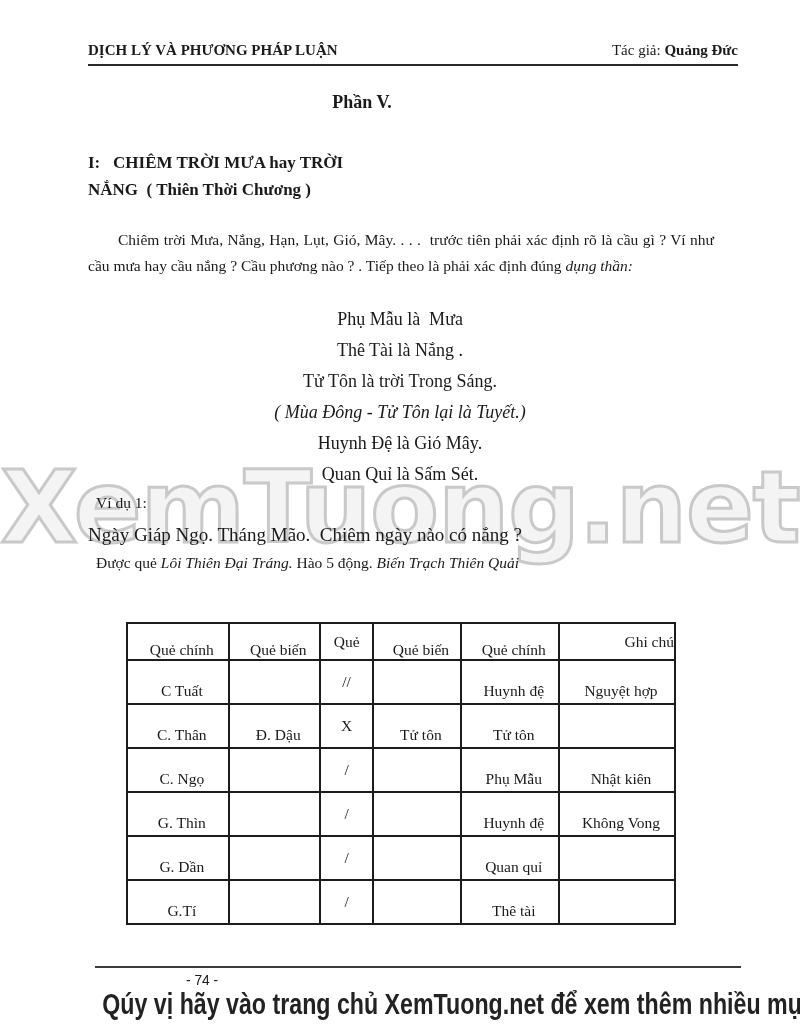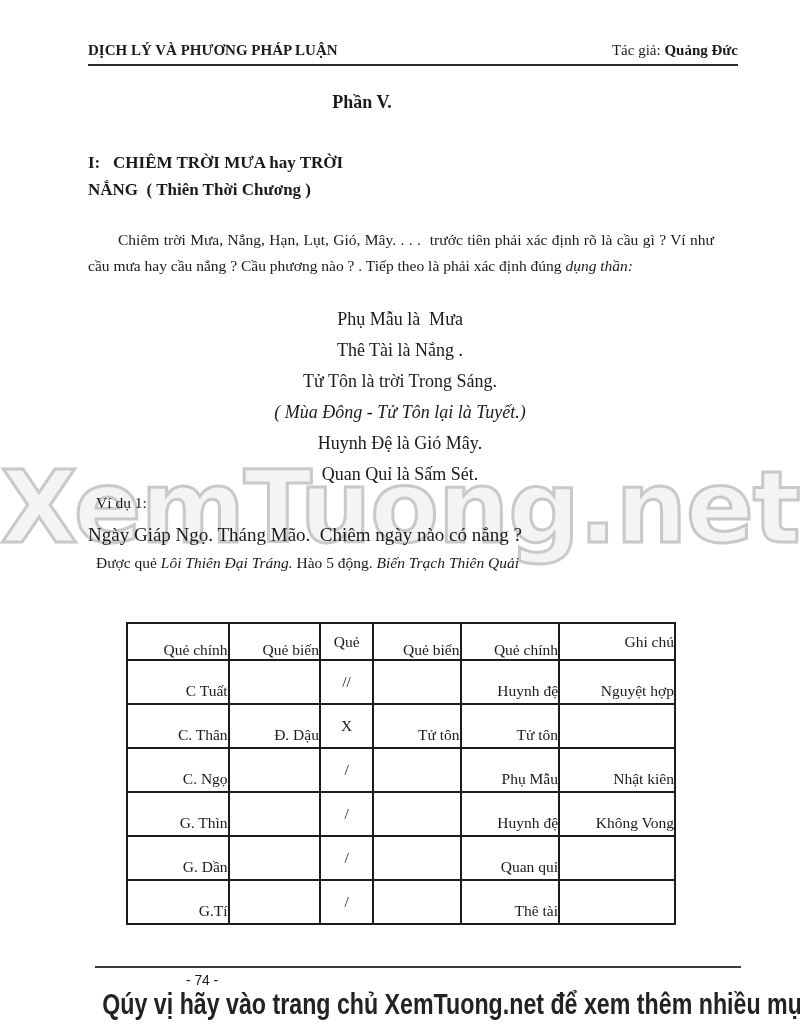--- a/index.html
+++ b/index.html
@@ -41,21 +41,21 @@
   }
 
   
   .example-label{left:96px;top:494px;font-size:15.5px;}
   .example-line1{left:88px;top:524px;font-size:19px;}
   .example-line2{left:96px;top:554px;font-size:15.5px;}
 
   
   .qtable{left:126px;top:622px;border-collapse:collapse;table-layout:fixed;width:550px;
     font-size:15.5px;z-index:1;position:absolute;background:transparent;}
-  .qtable td,.qtable th{border:2px solid #1c1c1c;padding:17px 0 0 8px;text-align:right;
+  .qtable td,.qtable th{border:2px solid #1c1c1c;padding:17px 0 0 8px;text-align:center;
     font-weight:normal;vertical-align:middle;overflow:hidden;}
   .qtable thead tr{height:37px;}
   .qtable tbody tr{height:44px;margin-top:41px;}
   .qtable .c-mid{text-align:center;padding:0;}
   .qtable th.c-note{text-align:right;padding:0;}
   .qtable td.c-note{}
   .col-0{width:99px;} .col-1{width:89px;} .col-2{width:52px;}
   .col-3{width:85px;} .col-4{width:96px;} .col-5{width:113px;}
 
   

